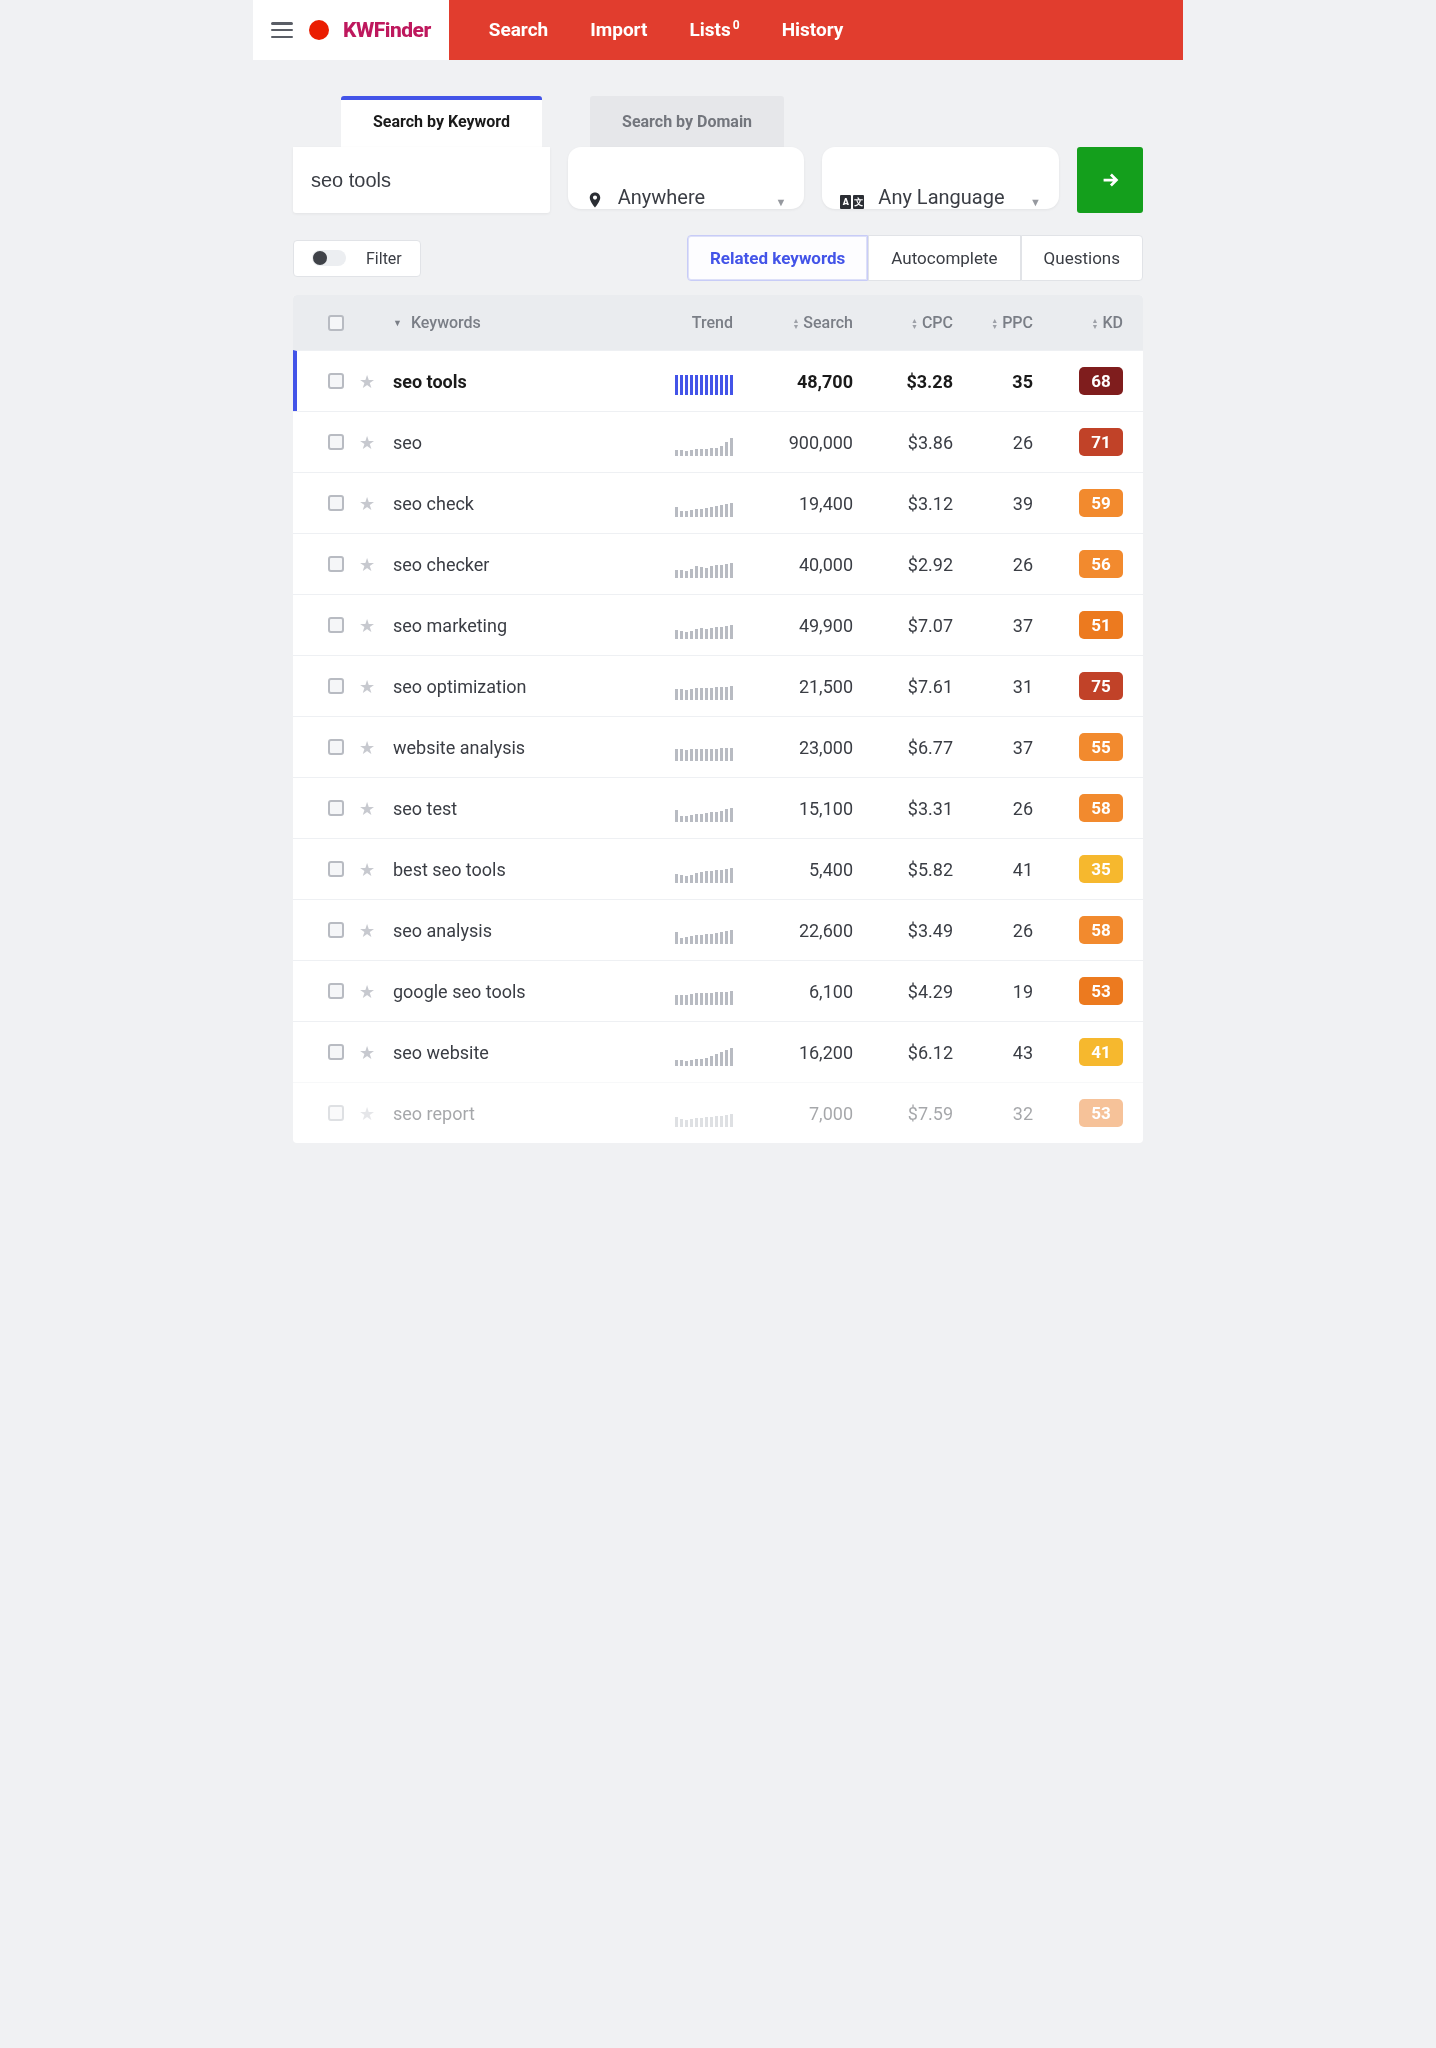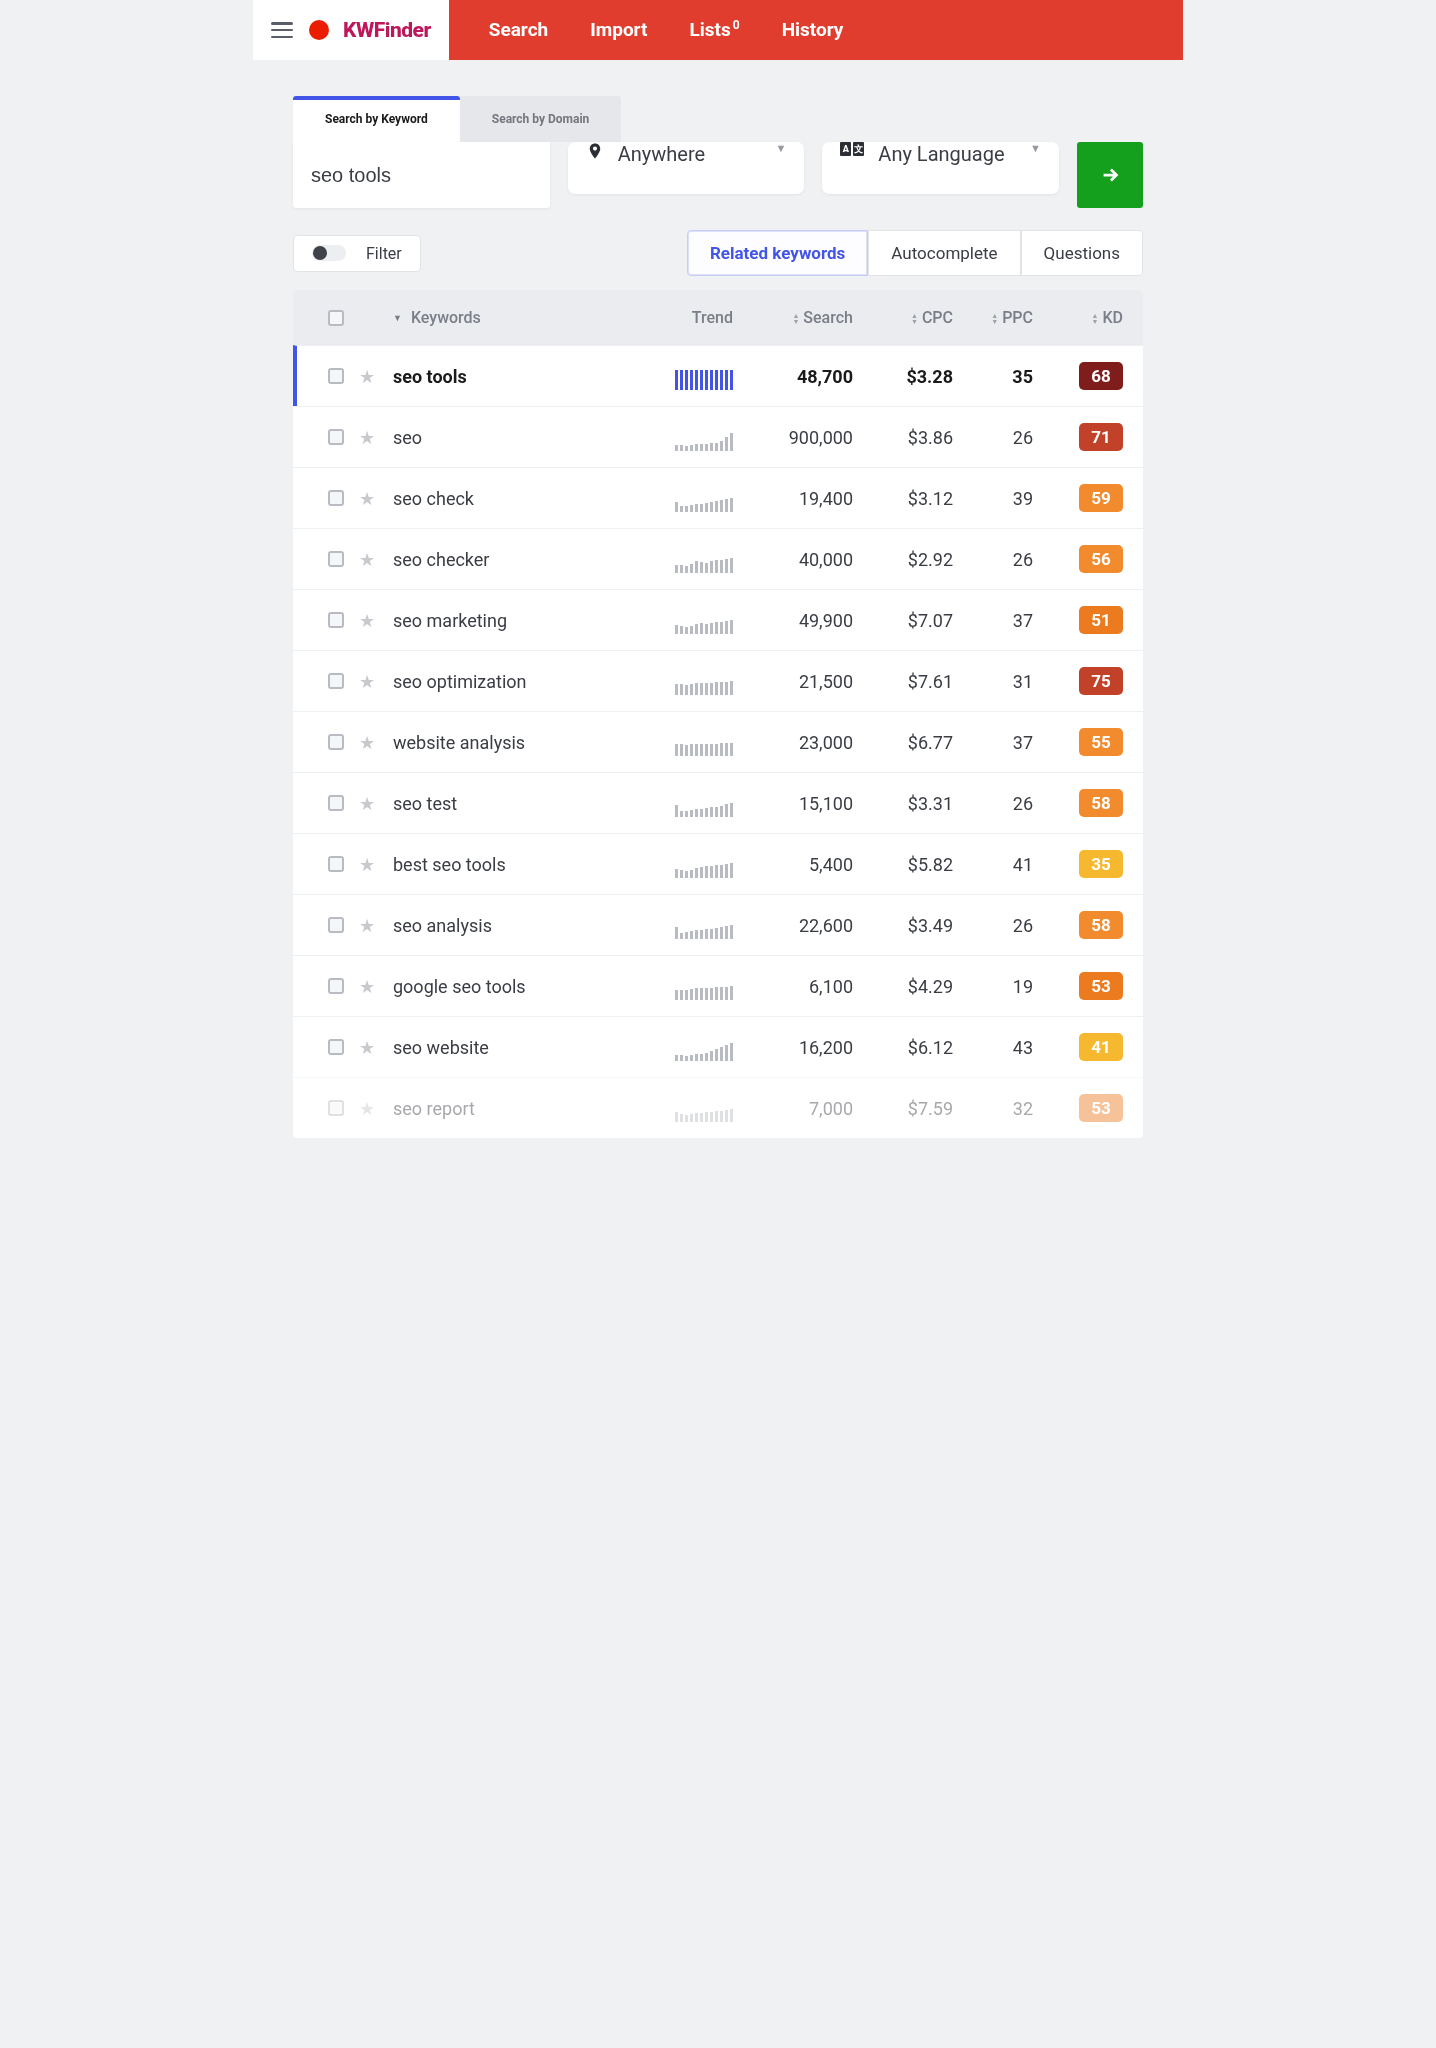--- a/index.html
+++ b/index.html
@@ -13,26 +13,26 @@
 .hamburger span { height: 2.5px; background: #5a5e66; border-radius: 2px; }
 .logo-dot { width: 20px; height: 20px; background: #ea1d01; border-radius: 50%; margin-left: 2px; }
 .brand { font-weight: 800; font-size: 21px; letter-spacing: -0.5px; color: #be185d; }
 .nav { display: flex; align-items: center; gap: 42px; padding-left: 40px; }
 .nav-item { color: #fff; font-weight: 700; font-size: 19px; cursor: pointer; position: relative; }
 .nav-item .sup { font-size: 12px; vertical-align: super; margin-left: 2px; }
 
 
 .search-section { padding: 36px 40px 0; }
 .tabs { display: flex; }
-.tab { padding: 16px 32px; font-weight: 700; font-size: 12px; cursor: pointer; color: #73767d; background: #e6e7ea; border-top-left-radius: 3px; border-top-right-radius: 3px; }
+.tab { padding: 16px 32px; font-weight: 700; font-size: 16px; cursor: pointer; color: #73767d; background: #e6e7ea; border-top-left-radius: 3px; border-top-right-radius: 3px; margin-left: 48px; }
 .tab.active { background: #fff; color: #1a1a1a; border-top: 4px solid #4354e8; padding-top: 12px; }
 .search-row { display: flex; gap: 18px; margin-top: 0; }
 .search-box { flex: 1.1; background: #fff; border-radius: 0 0 3px 3px; padding: 0 18px; display: flex; align-items: center; height: 66px; box-shadow: 0 1px 3px rgba(0,0,0,0.06); }
 .search-box input { border: none; outline: none; font-size: 20px; width: 100%; color: #3a3d44; }
-.select-box { flex: 1; background: #fff; border-radius: 7px; height: 52px; display: flex; align-items: flex-start; padding: 0 18px; gap: 14px; box-shadow: 0 1px 3px rgba(0,0,0,0.06); cursor: pointer; }
+.select-box { flex: 1; background: #fff; border-radius: 13px; height: 62px; display: flex; align-items: flex-end; padding: 0 18px; gap: 14px; box-shadow: 0 1px 3px rgba(0,0,0,0.06); cursor: pointer; }
 .select-box .label { font-size: 20px; color: #3a3d44; flex: 1; }
 .select-box .caret { color: #96999f; font-size: 11px; }
 .go-btn { width: 66px; height: 66px; background: #149f1c; border-radius: 3px; display: flex; align-items: center; justify-content: center; cursor: pointer; color: #fff; font-size: 24px; font-weight: bold; }
 
 
 .subrow { display: flex; justify-content: space-between; align-items: center; padding: 22px 40px 14px; }
 .filter-pill { display: flex; align-items: center; gap: 20px; background: #fff; border: 1px solid #e1e3e7; border-radius: 4px; padding: 8px 18px; cursor: pointer; }
 .toggle { width: 34px; height: 16px; background: #eceef1; border-radius: 10px; position: relative; }
 .toggle::after { content: ''; position: absolute; left: 1px; top: 1px; width: 14px; height: 14px; background: #3f4248; border-radius: 50%; }
 .filter-pill .txt { font-size: 16px; color: #3a3d44; }

